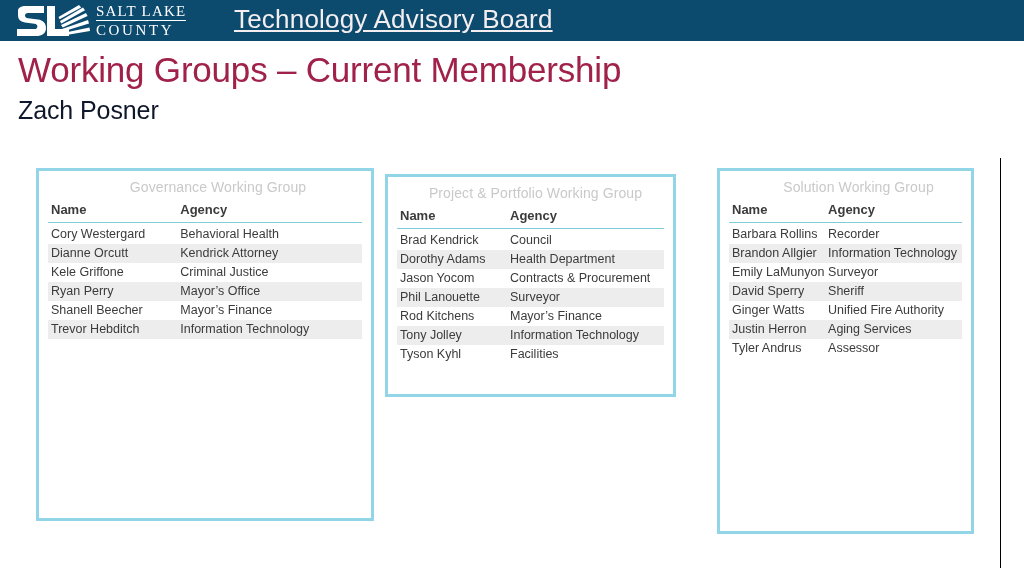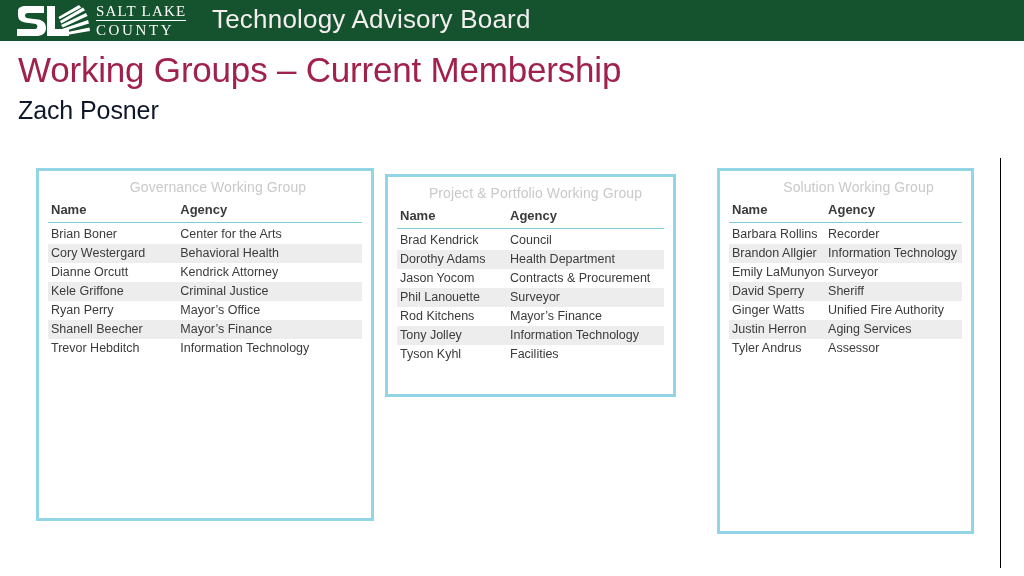--- a/index.html
+++ b/index.html
@@ -15,21 +15,21 @@
     font-family: "Liberation Sans", sans-serif;
     -webkit-font-smoothing: antialiased;
   }
 
   
   .header-bar {
     position: absolute;
     left: 0; top: 0;
     width: 1024px;
     height: 41px;
-    background: #14532d;
+    background: #0c4a6e;
   }
   .logo {
     position: absolute;
     left: 14px; top: 3px;
     width: 190px; height: 36px;
     display: flex;
     align-items: center;
   }
   .logo-mark {
     position: relative;
@@ -55,28 +55,29 @@
   }
   .logo-words .l2 {
     font-family: "Liberation Serif", serif;
     font-size: 15px;
     letter-spacing: 2.6px;
     color: #ffffff;
     padding-top: 2px;
   }
   .header-title {
     position: absolute;
-    left: 212px;
+    left: 234px;
     top: 4px;
     font-size: 26px;
     color: #f4eef0;
     font-family: "Liberation Sans", sans-serif;
     font-weight: 400;
     letter-spacing: 0.2px;
     white-space: nowrap;
+    text-decoration: underline;
   }
 
   
   .slide-title {
     position: absolute;
     left: 18px;
     top: 50px;
     font-size: 35px;
     color: #a0214a;
     white-space: nowrap;
@@ -190,24 +191,20 @@
     <div class="group-heading">Governance Working Group</div>
     <table class="member-table">
       <thead>
         <tr>
           <th class="col-name">Name</th>
           <th class="col-agency">Agency</th>
         </tr>
       </thead>
       <tbody>
         <tr>
-          <td>Brian Boner</td>
-          <td>Center for the Arts</td>
-        </tr>
-        <tr>
           <td>Cory Westergard</td>
           <td>Behavioral Health</td>
         </tr>
         <tr>
           <td>Dianne Orcutt</td>
           <td>Kendrick Attorney</td>
         </tr>
         <tr>
           <td>Kele Griffone</td>
           <td>Criminal Justice</td>

